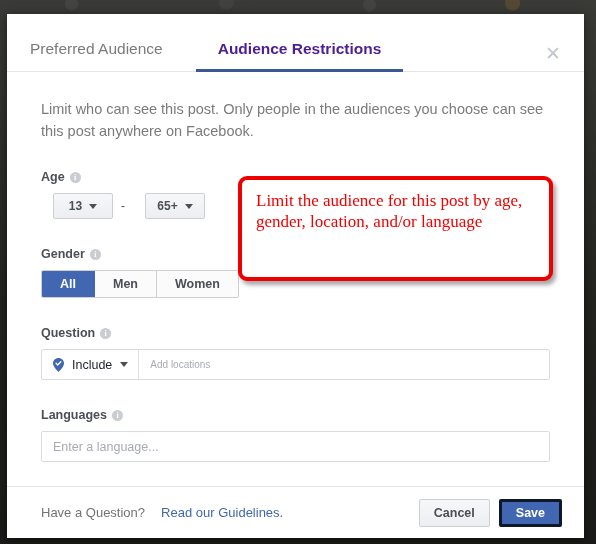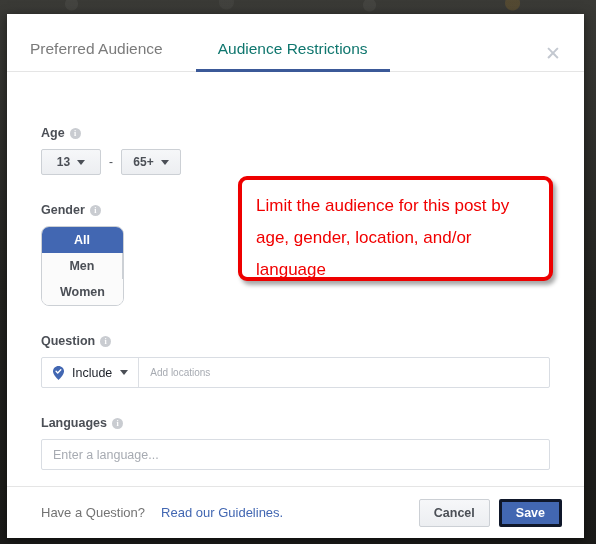--- a/index.html
+++ b/index.html
@@ -52,22 +52,22 @@
   .tab {
     position: relative;
     font-size: 15.5px;
     color: #7b7b7b;
     padding: 0 22px 15px 0;
     cursor: pointer;
     line-height: 1;
     white-space: nowrap;
   }
   .tab.active {
-    color: #0f766e;
-    font-weight: normal;
+    color: #4c1d95;
+    font-weight: bold;
     padding-left: 22px;
     padding-right: 22px;
   }
   .tab.active::after {
     content: "";
     position: absolute;
     left: 0;
     right: 0;
     bottom: -1px;
     height: 3px;
@@ -139,40 +139,40 @@
     font-size: 12px;
     font-weight: bold;
     color: #4b4f56;
     display: flex;
     align-items: center;
     justify-content: center;
     gap: 7px;
     padding: 0 10px;
     box-sizing: border-box;
     cursor: pointer;
+    margin-left: 12px;
   }
   .caret {
     width: 0; height: 0;
     border-left: 4px solid transparent;
     border-right: 4px solid transparent;
     border-top: 5px solid #4b4f56;
   }
   .dash {
     color: #4b4f56;
     font-size: 12px;
   }
 
   
   .seg-group {
     display: inline-flex;
     border: 1px solid #ccd0d5;
-    border-radius: 8px;
+    border-radius: 2px;
     overflow: hidden;
     background: #fff;
-    flex-direction: column;
   }
   .seg {
     font-size: 12.5px;
     font-weight: bold;
     color: #4b4f56;
     padding: 0 18px;
     height: 26px;
     line-height: 26px;
     border-right: 1px solid #ccd0d5;
     background: #fbfbfb;
@@ -307,22 +307,22 @@
     border: 4px solid #ee0000;
     border-radius: 9px;
     box-sizing: border-box;
     box-shadow: 3px 4px 4px rgba(0,0,0,0.35);
     padding: 10px 14px;
     z-index: 20;
   }
   .callout-text {
     color: #f10000;
     font-size: 17px;
-    line-height: 32px;
-    font-family: Liberation Sans, sans-serif;
+    line-height: 21px;
+    font-family: Liberation Serif, serif;
   }
 </style>
 </head>
 <body>
 
 <div id="backdrop"></div>
 
 <div id="dialog">
 
   <div class="tabbar">
@@ -332,20 +332,21 @@
       </div>
       <div class="tab active">
         <span>Audience Restrictions</span>
       </div>
     </div>
     <div class="close-btn">✕</div>
   </div>
 
   <div class="body">
 
+    <p class="intro">Limit who can see this post. Only people in the audiences you choose can see this post anywhere on Facebook.</p>
 
     
     <div class="field-label">
       <span>Age</span>
       <i class="info-icon">i</i>
     </div>
     <div class="age-row">
       <div class="select-btn">
         <span>13</span>
         <span class="caret"></span>

